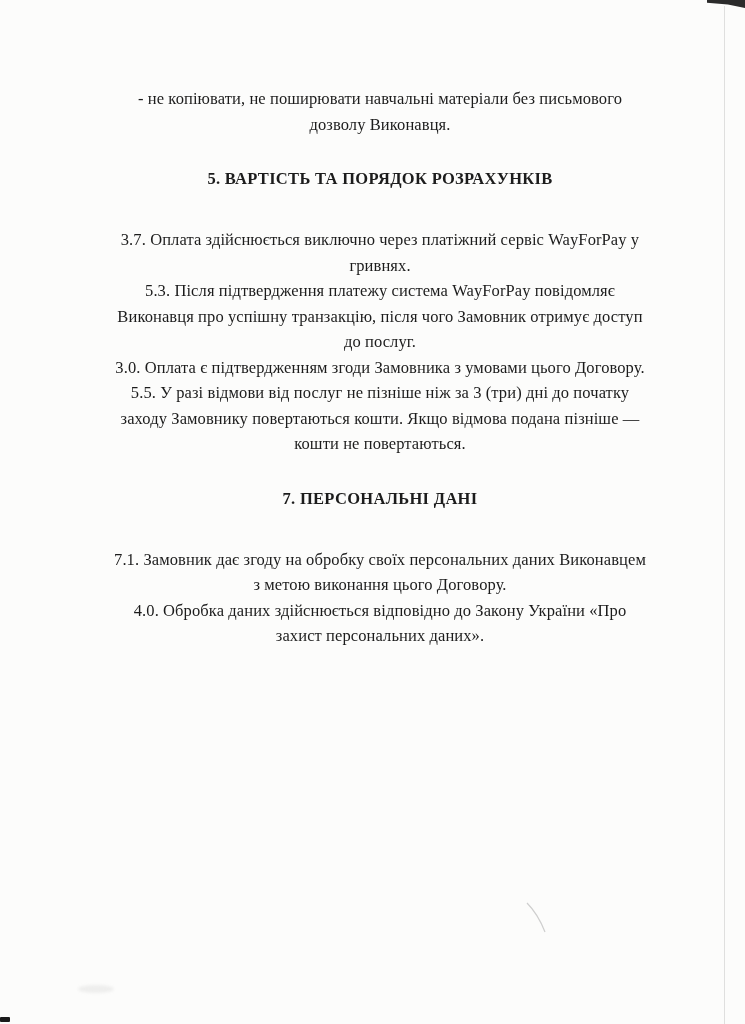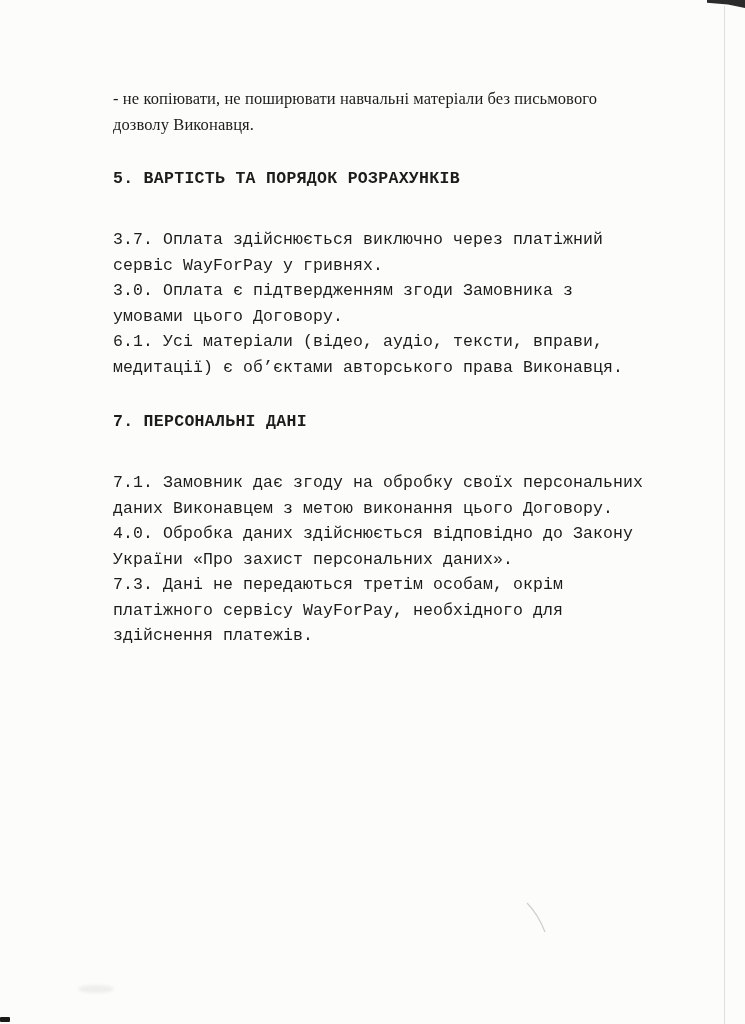--- a/index.html
+++ b/index.html
@@ -13,25 +13,25 @@
     font-family: "Liberation Serif", "DejaVu Serif", serif;
     color: #1c1c1c;
   }
   .page {
     position: absolute;
     left: 113px;
     top: 86px;
     width: 534px;
     font-size: 16.5px;
     line-height: 25.5px;
-    text-align: left;
+    text-align: center;
     letter-spacing: 0.1px;
   }
   .para { margin: 0; }
-  .section { margin: 0; font-family: Liberation Mono, monospace; }
+  .section { margin: 0; }
   .section-heading {
     font-weight: bold;
     font-size: 16.5px;
     line-height: 22px;
     margin-top: 31px;
     margin-bottom: 37px;
     letter-spacing: 0.3px;
   }
   .intro { margin-bottom: 0; }
   
@@ -84,32 +84,32 @@
 </head>
 <body>
 
 <div class="page">
 
   <p class="para intro">- не копіювати, не поширювати навчальні матеріали без письмового дозволу Виконавця.</p>
 
   <div class="section">
     <h2 class="section-heading">5. ВАРТІСТЬ ТА ПОРЯДОК РОЗРАХУНКІВ</h2>
     <p class="para">3.7. Оплата здійснюється виключно через платіжний сервіс WayForPay у гривнях.</p>
+    <p class="para">5.3. Після підтвердження платежу система WayForPay повідомляє Виконавця про успішну транзакцію, після чого Замовник отримує доступ до послуг.</p>
     <p class="para">3.0. Оплата є підтвердженням згоди Замовника з умовами цього Договору.</p>
+    <p class="para">5.5. У разі відмови від послуг не пізніше ніж за 3 (три) дні до початку заходу Замовнику повертаються кошти. Якщо відмова подана пізніше — кошти не повертаються.</p>
   </div>
 
   <div class="section">
-    <p class="para">6.1. Усі матеріали (відео, аудіо, тексти, вправи, медитації) є об’єктами авторського права Виконавця.</p>
   </div>
 
   <div class="section">
     <h2 class="section-heading">7. ПЕРСОНАЛЬНІ ДАНІ</h2>
     <p class="para">7.1. Замовник дає згоду на обробку своїх персональних даних Виконавцем з метою виконання цього Договору.</p>
     <p class="para">4.0. Обробка даних здійснюється відповідно до Закону України «Про захист персональних даних».</p>
-    <p class="para">7.3. Дані не передаються третім особам, окрім платіжного сервісу WayForPay, необхідного для здійснення платежів.</p>
   </div>
 
 </div>
 
 <div class="corner-wedge"></div>
 <div class="right-scan-line"></div>
 <div class="bottom-left-mark"></div>
 <svg class="crease" viewBox="0 0 40 45" xmlns="http://www.w3.org/2000/svg">
   <path d="M7 3 Q 18 14 25 32" stroke="rgba(150,150,150,0.45)" stroke-width="1.2" fill="none"></path>
 </svg>

